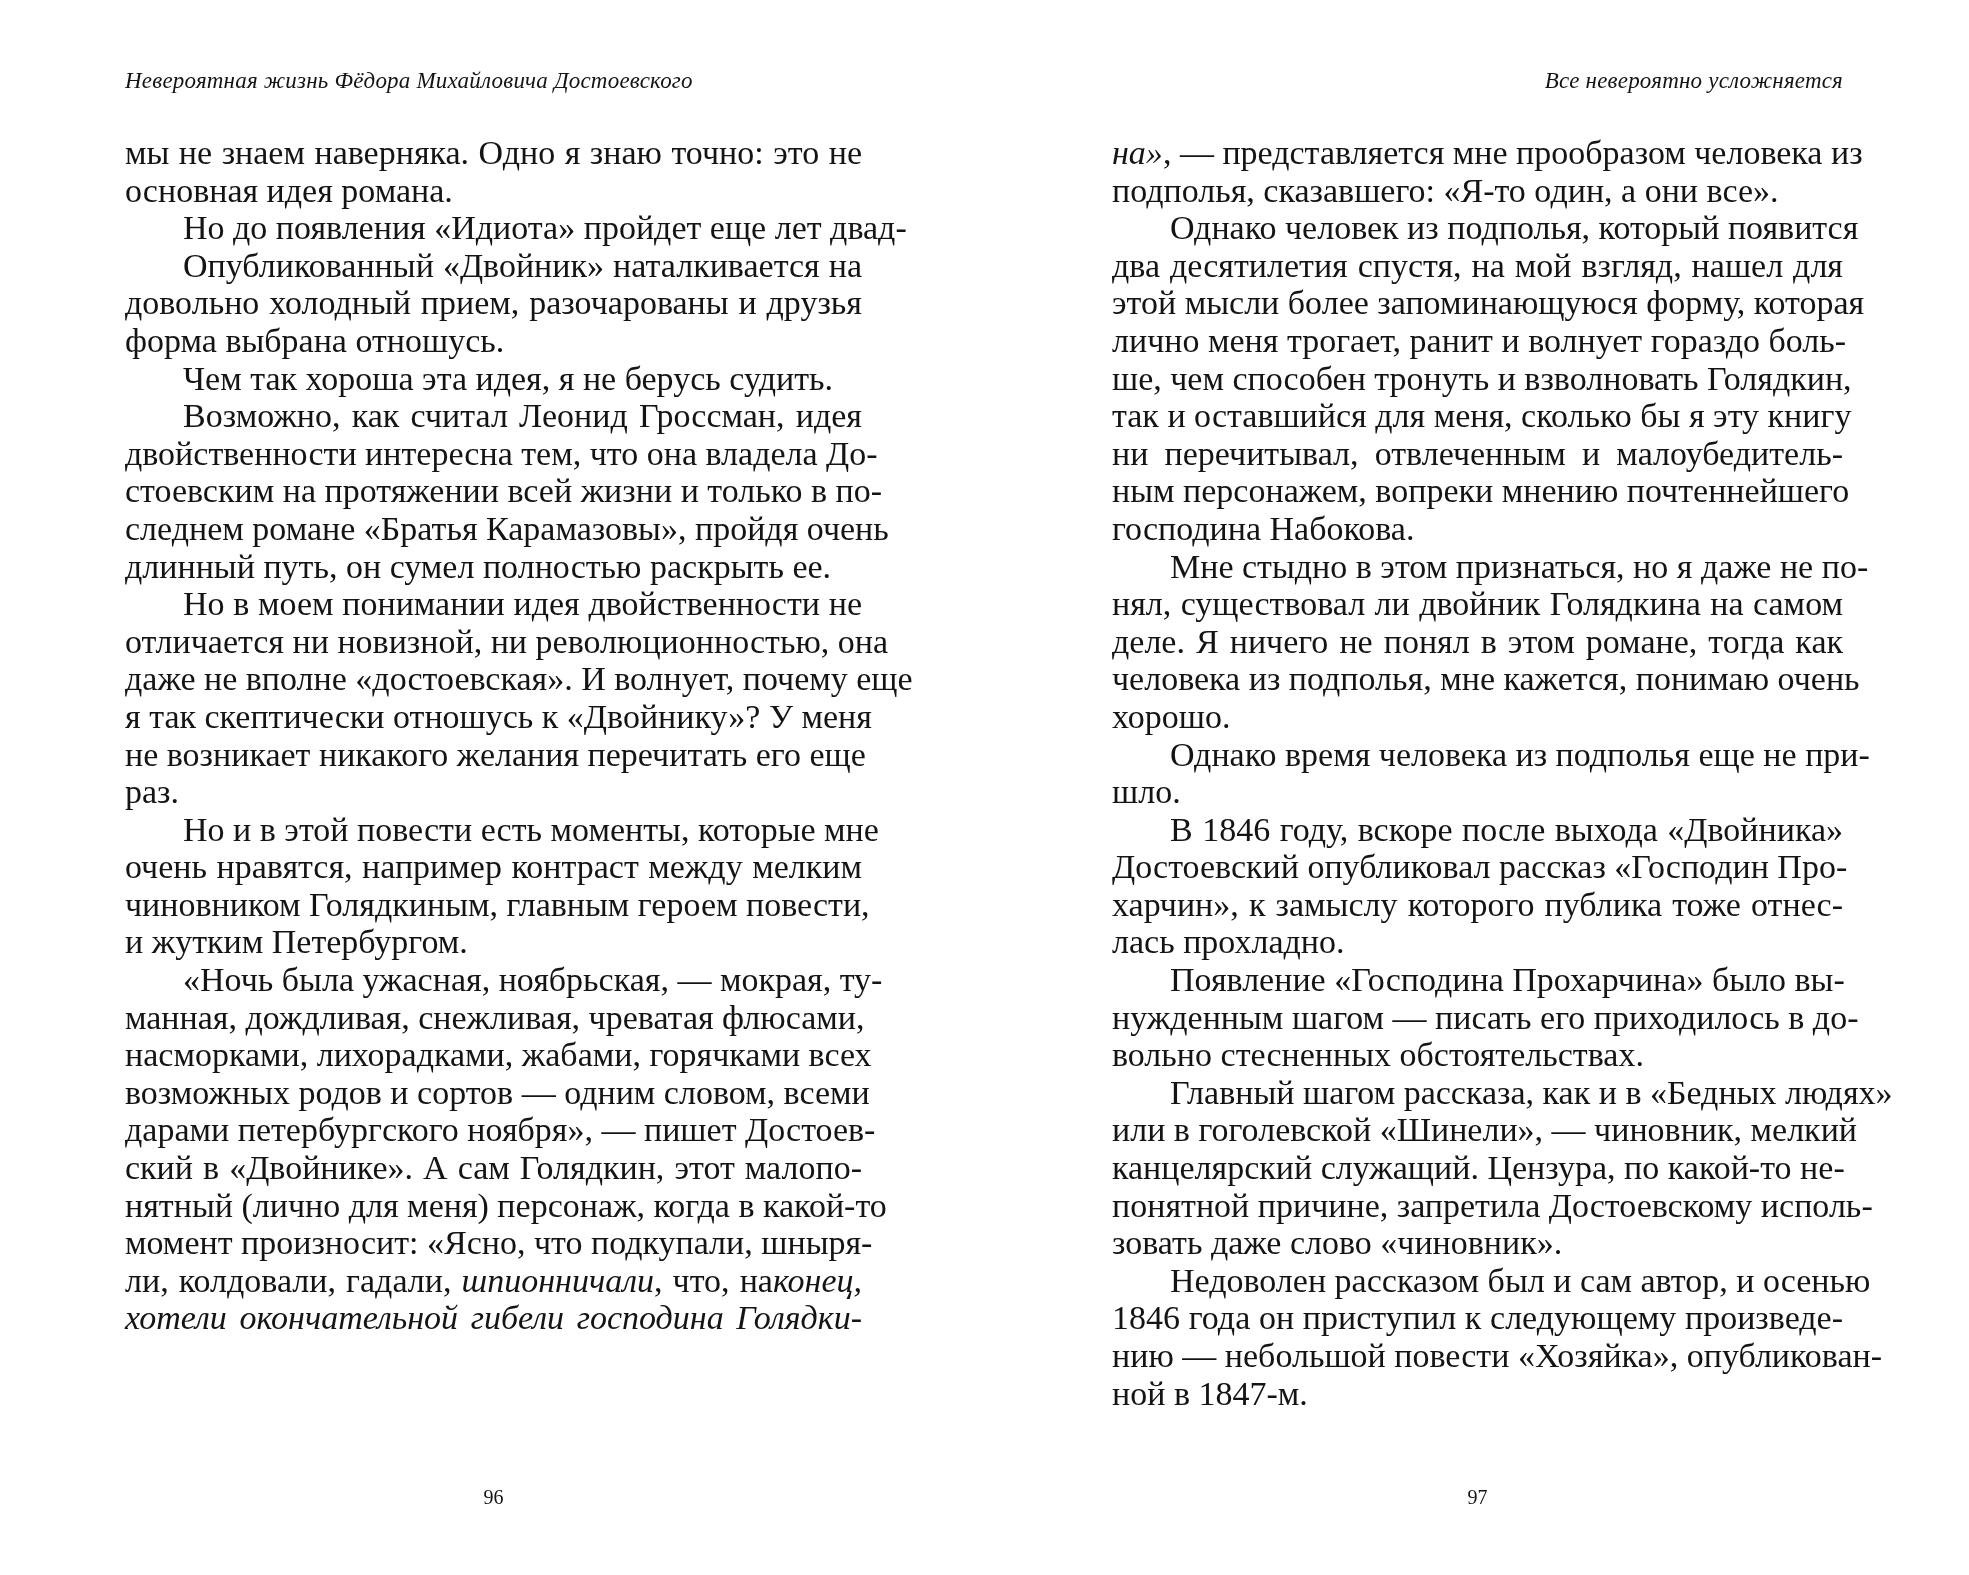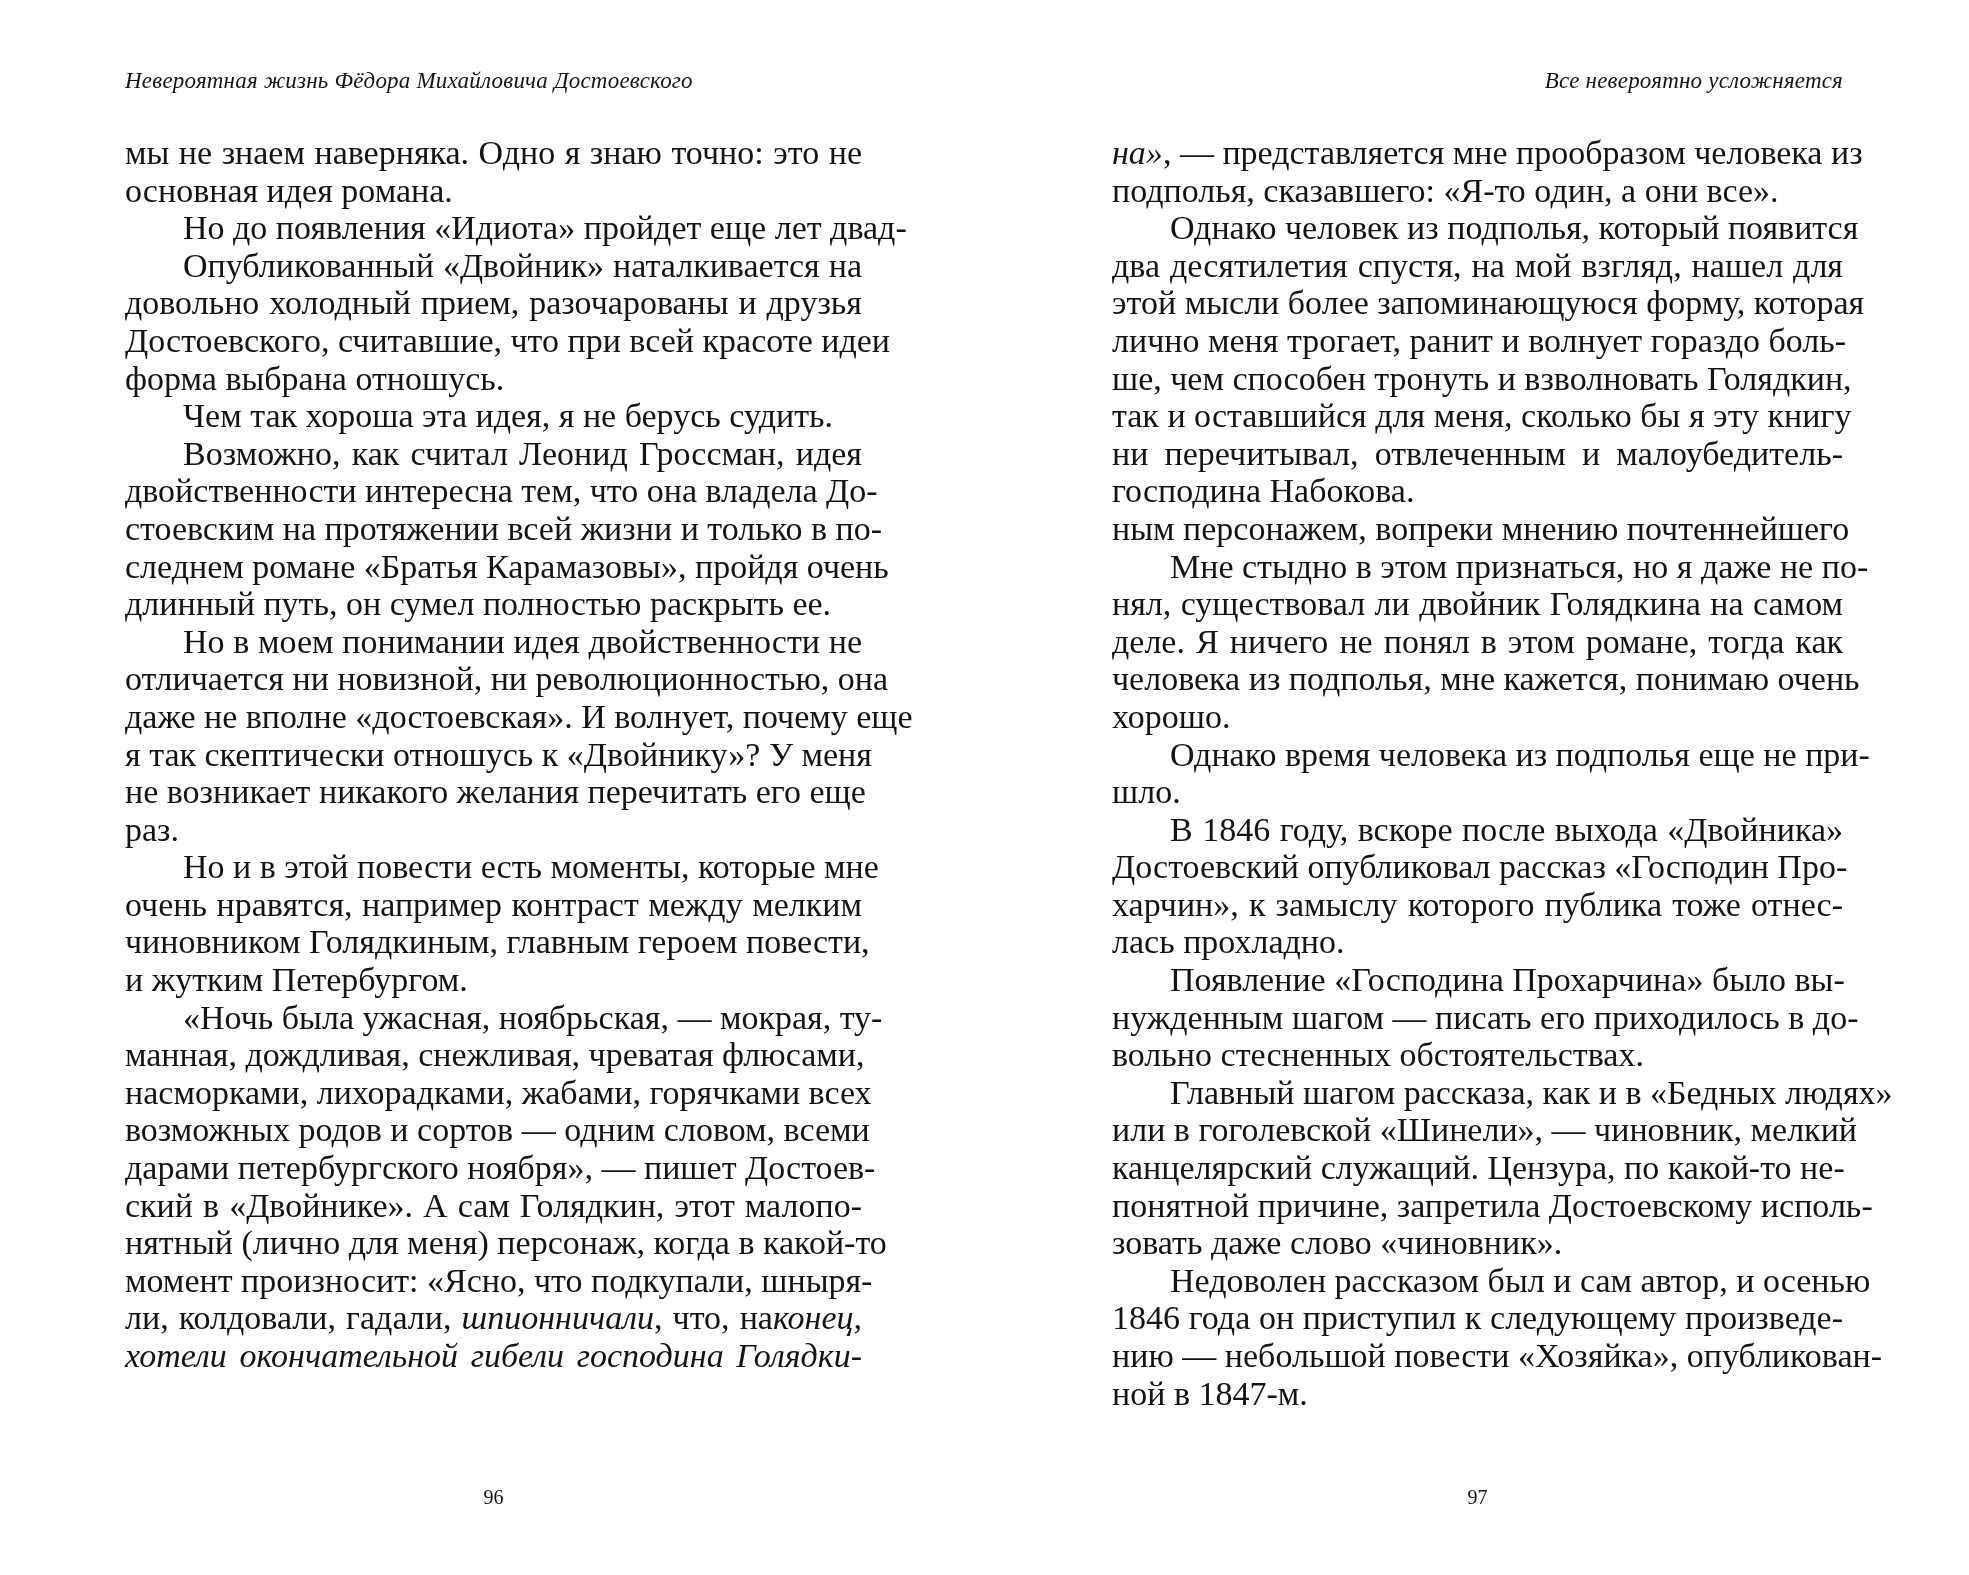--- a/index.html
+++ b/index.html
@@ -38,21 +38,20 @@
 <body>
 
 <div class="page left">
   <div class="running-head">Невероятная жизнь Фёдора Михайловича Достоевского</div>
   <div class="body-text">
       <span class="line"><span>мы не знаем наверняка. Одно я знаю точно: это не</span></span>
       <span class="line last"><span>основная идея романа.</span></span>
       <span class="line indent"><span>Но до появления «Идиота» пройдет еще лет двад-</span></span>
       <span class="line indent"><span>Опубликованный «Двойник» наталкивается на</span></span>
       <span class="line"><span>довольно холодный прием, разочарованы и друзья</span></span>
-      <span class="line"><span>Достоевского, считавшие, что при всей красоте идеи</span></span>
       <span class="line last"><span>форма выбрана отношусь.</span></span>
       <span class="line indent last"><span>Чем так хороша эта идея, я не берусь судить.</span></span>
       <span class="line indent"><span>Возможно, как считал Леонид Гроссман, идея</span></span>
       <span class="line"><span>двойственности интересна тем, что она владела До-</span></span>
       <span class="line"><span>стоевским на протяжении всей жизни и только в по-</span></span>
       <span class="line"><span>следнем романе «Братья Карамазовы», пройдя очень</span></span>
       <span class="line last"><span>длинный путь, он сумел полностью раскрыть ее.</span></span>
       <span class="line indent"><span>Но в моем понимании идея двойственности не</span></span>
       <span class="line"><span>отличается ни новизной, ни революционностью, она</span></span>
       <span class="line"><span>даже не вполне «достоевская». И волнует, почему еще</span></span>
@@ -82,22 +81,22 @@
   <div class="body-text">
       <span class="line"><span class="seg-italic">на»</span><span>, — представляется мне прообразом человека из</span></span>
       <span class="line last"><span>подполья, сказавшего: «Я-то один, а они все».</span></span>
       <span class="line indent"><span>Однако человек из подполья, который появится</span></span>
       <span class="line"><span>два десятилетия спустя, на мой взгляд, нашел для</span></span>
       <span class="line"><span>этой мысли более запоминающуюся форму, которая</span></span>
       <span class="line"><span>лично меня трогает, ранит и волнует гораздо боль-</span></span>
       <span class="line"><span>ше, чем способен тронуть и взволновать Голядкин,</span></span>
       <span class="line"><span>так и оставшийся для меня, сколько бы я эту книгу</span></span>
       <span class="line"><span>ни перечитывал, отвлеченным и малоубедитель-</span></span>
+      <span class="line"><span>ным персонажем, вопреки мнению почтеннейшего</span></span>
       <span class="line last"><span>господина Набокова.</span></span>
-      <span class="line"><span>ным персонажем, вопреки мнению почтеннейшего</span></span>
       <span class="line indent"><span>Мне стыдно в этом признаться, но я даже не по-</span></span>
       <span class="line"><span>нял, существовал ли двойник Голядкина на самом</span></span>
       <span class="line"><span>деле. Я ничего не понял в этом романе, тогда как</span></span>
       <span class="line"><span>человека из подполья, мне кажется, понимаю очень</span></span>
       <span class="line last"><span>хорошо.</span></span>
       <span class="line indent"><span>Однако время человека из подполья еще не при-</span></span>
       <span class="line last"><span>шло.</span></span>
       <span class="line indent"><span>В 1846 году, вскоре после выхода «Двойника»</span></span>
       <span class="line"><span>Достоевский опубликовал рассказ «Господин Про-</span></span>
       <span class="line"><span>харчин», к замыслу которого публика тоже отнес-</span></span>

